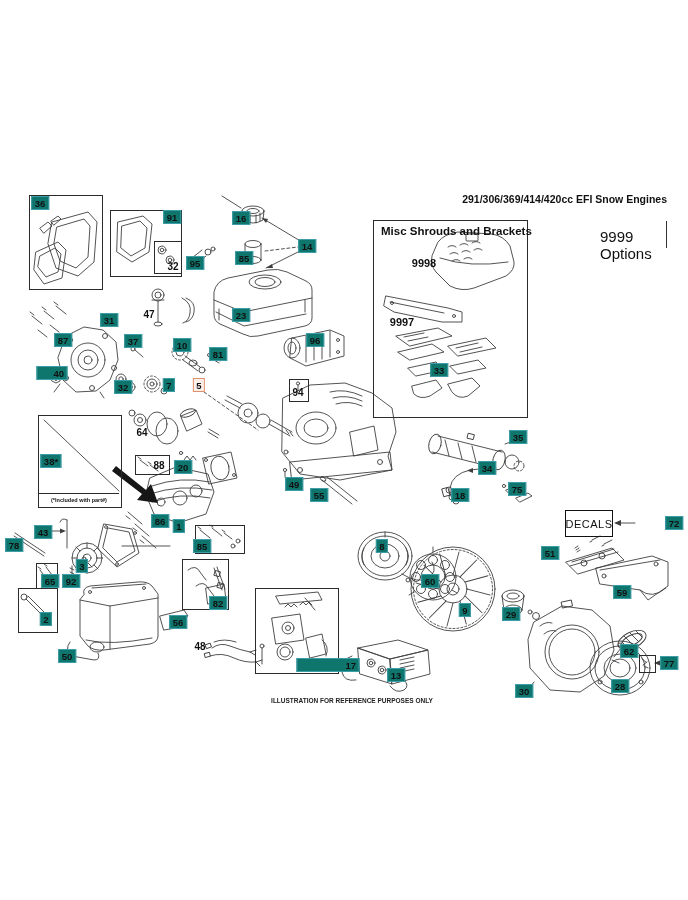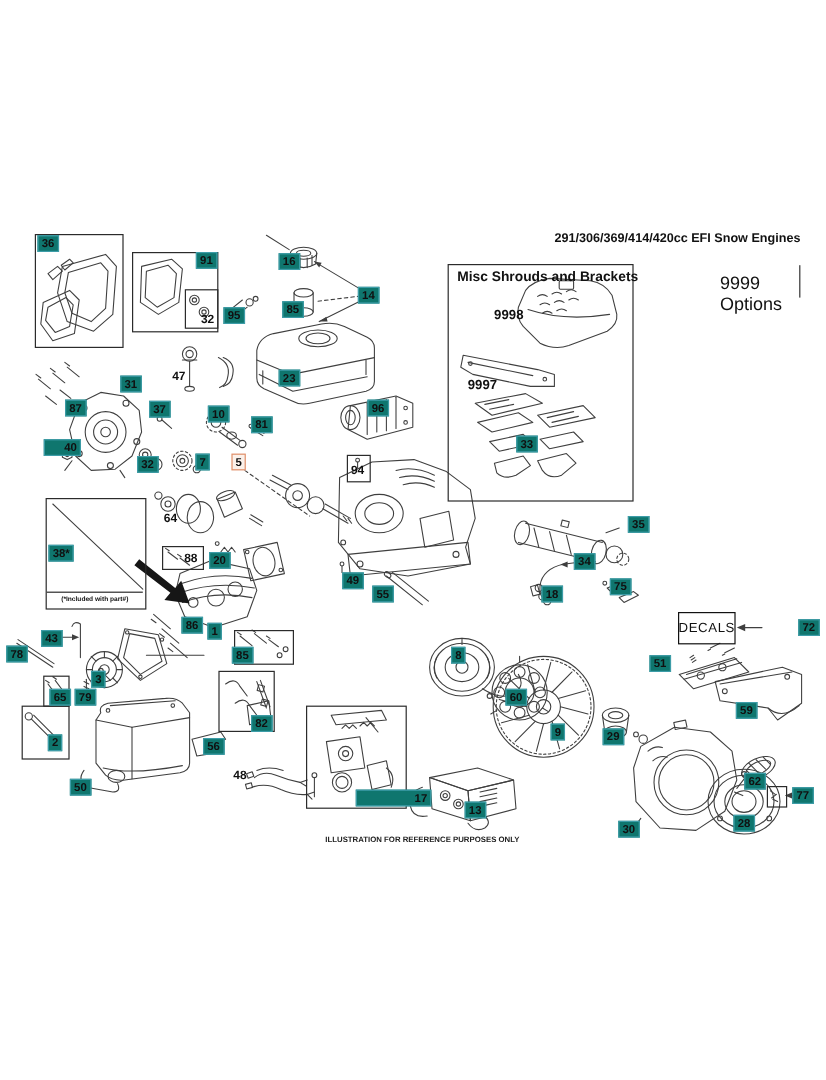--- a/index.html
+++ b/index.html
@@ -468,24 +468,24 @@
       <div class="callout teal" style="left: 183px; top: 467px;">20</div>
       <div class="callout teal" style="left: 294px; top: 484px;">49</div>
       <div class="callout teal" style="left: 319px; top: 495px;">55</div>
       <div class="callout teal" style="left: 160px; top: 521px;">86</div>
       <div class="callout teal" style="left: 179px; top: 526px;">1</div>
       <div class="callout teal" style="left: 43px; top: 532px;">43</div>
       <div class="callout teal" style="left: 14px; top: 545px;">78</div>
       <div class="callout teal" style="left: 202px; top: 546px;">85</div>
       <div class="callout teal" style="left: 82px; top: 566px;">3</div>
       <div class="callout teal" style="left: 50px; top: 581px;">65</div>
-      <div class="callout teal" style="left: 71px; top: 581px;">79</div>
+      <div class="callout teal" style="left: 71px; top: 581px;">92</div>
       <div class="callout teal" style="left: 46px; top: 619px;">2</div>
       <div class="callout teal" style="left: 218px; top: 603px;">82</div>
-      <div class="callout teal" style="left: 532px; top: 437px; text-align: right;">35</div>
+      <div class="callout teal" style="left: 518px; top: 437px; text-align: right;">35</div>
       <div class="callout teal" style="left: 487px; top: 468px;">34</div>
       <div class="callout teal" style="left: 460px; top: 495px;">18</div>
       <div class="callout teal" style="left: 517px; top: 489px;">75</div>
       <div class="callout teal" style="left: 642px; top: 523px; margin-left: 32px;">72</div>
       <div class="callout teal" style="left: 382px; top: 546px;">8</div>
       <div class="callout teal" style="left: 430px; top: 581px;">60</div>
       <div class="callout teal" style="left: 550px; top: 553px;">51</div>
       <div class="callout teal" style="left: 465px; top: 610px;">9</div>
       <div class="callout teal" style="left: 511px; top: 614px;">29</div>
       <div class="callout teal" style="left: 622px; top: 592px;">59</div>

